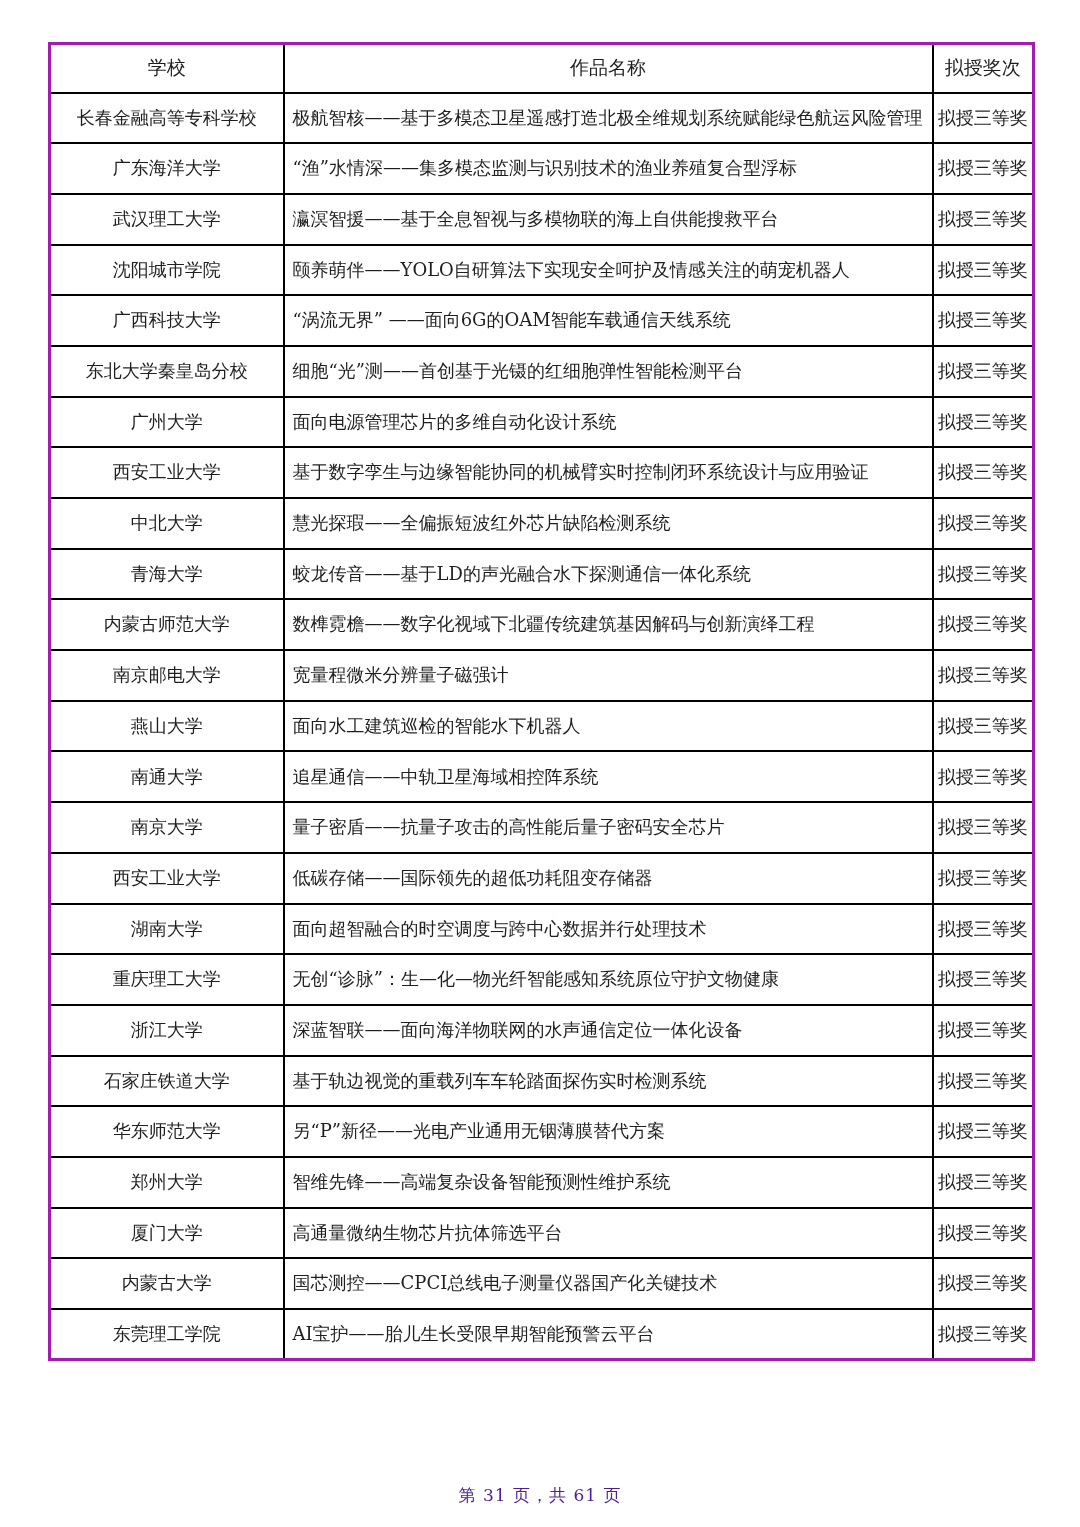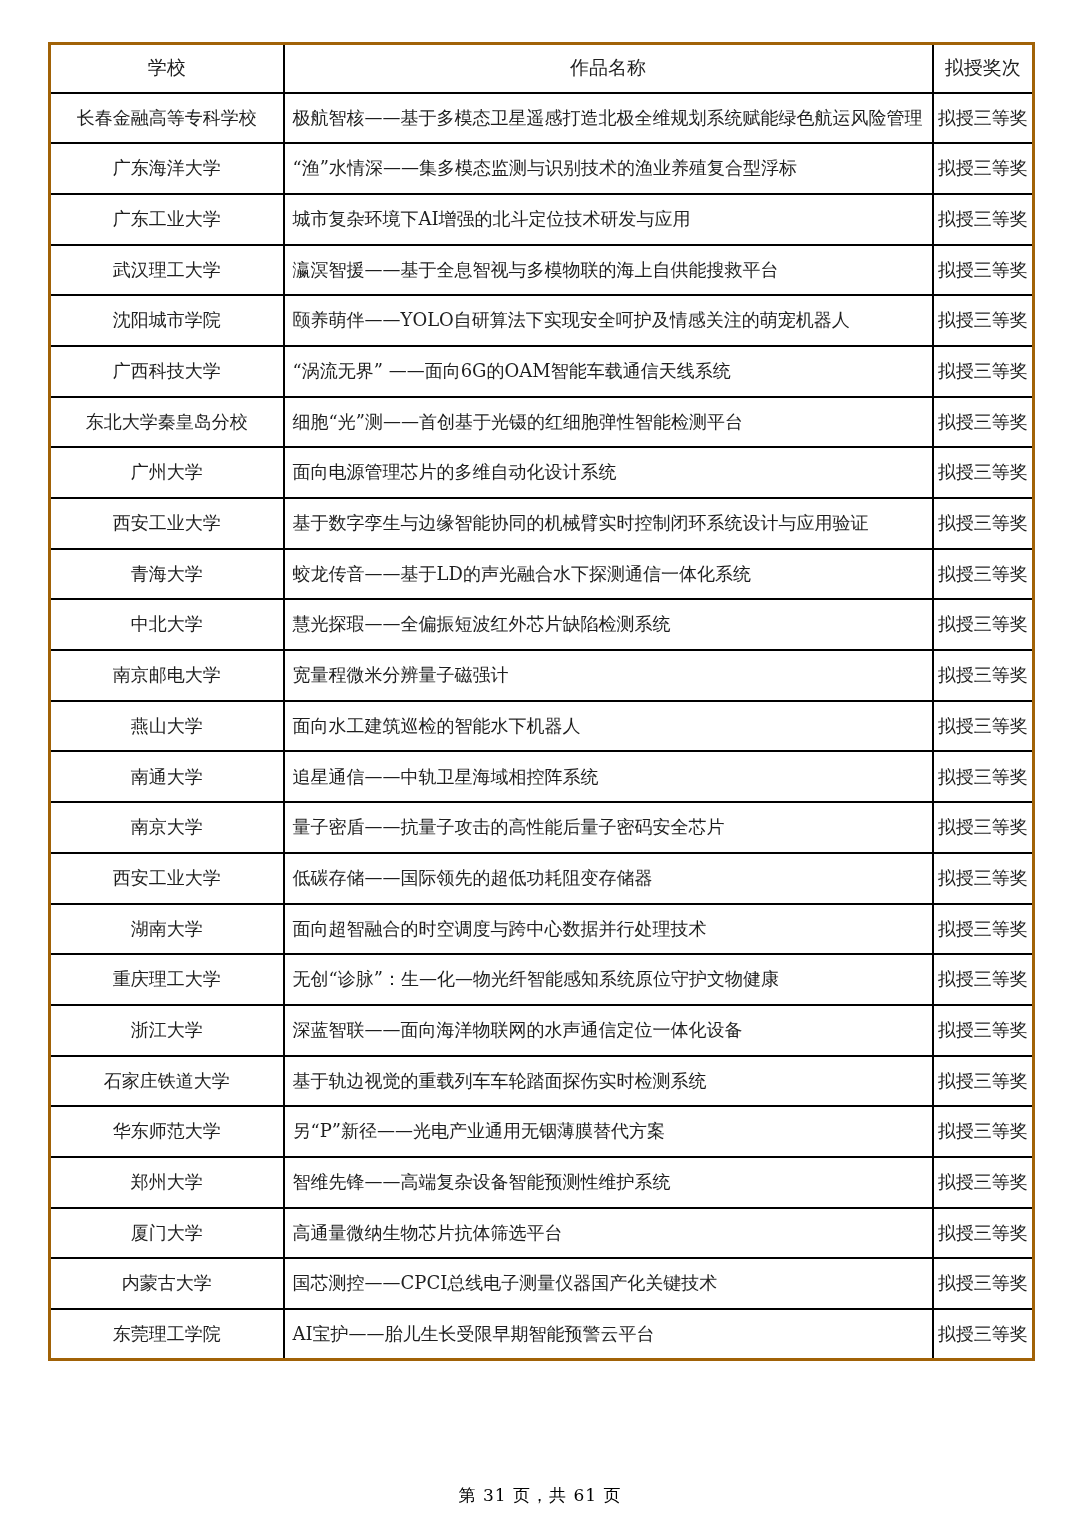--- a/index.html
+++ b/index.html
@@ -16,21 +16,21 @@
     color: #1f1f1f;
     overflow: hidden;
   }
   table.award-table {
     position: absolute;
     left: 48px;
     top: 42px;
     width: 984px;
     border-collapse: collapse;
     table-layout: fixed;
-    border: 3px solid #a16207;
+    border: 3px solid #a21caf;
   }
   table.award-table th,
   table.award-table td {
     border: 2px solid #000000;
     font-weight: normal;
     line-height: 1.25;
     overflow: hidden;
   }
   thead tr { height: 49px; }
   tbody tr { height: 50.7px; }
@@ -60,21 +60,21 @@
     white-space: nowrap;
     border-radius: 17px;
   }
   .page-footer {
     position: absolute;
     left: 0;
     top: 1484px;
     width: 100%;
     text-align: center;
     font-size: 17px;
-    color: #000000;
+    color: #4c1d95;
     letter-spacing: 1px;
   }
 </style>
 </head>
 <body>
 
 <div class="page">
 
   <table class="award-table">
     <colgroup>
@@ -95,25 +95,20 @@
     <td class="col-work">极航智核——基于多模态卫星遥感打造北极全维规划系统赋能绿色航运风险管理</td>
     <td class="col-award">拟授三等奖</td>
   </tr>
 
   <tr>
     <td class="col-school">广东海洋大学</td>
     <td class="col-work">“渔”水情深——集多模态监测与识别技术的渔业养殖复合型浮标</td>
     <td class="col-award">拟授三等奖</td>
   </tr>
 
-  <tr>
-    <td class="col-school">广东工业大学</td>
-    <td class="col-work">城市复杂环境下AI增强的北斗定位技术研发与应用</td>
-    <td class="col-award">拟授三等奖</td>
-  </tr>
 
   <tr>
     <td class="col-school">武汉理工大学</td>
     <td class="col-work">瀛溟智援——基于全息智视与多模物联的海上自供能搜救平台</td>
     <td class="col-award">拟授三等奖</td>
   </tr>
 
   <tr>
     <td class="col-school">沈阳城市学院</td>
     <td class="col-work">颐养萌伴——YOLO自研算法下实现安全呵护及情感关注的萌宠机器人</td>
@@ -139,31 +134,36 @@
     <td class="col-award">拟授三等奖</td>
   </tr>
 
   <tr>
     <td class="col-school">西安工业大学</td>
     <td class="col-work">基于数字孪生与边缘智能协同的机械臂实时控制闭环系统设计与应用验证</td>
     <td class="col-award">拟授三等奖</td>
   </tr>
 
   <tr>
+    <td class="col-school">中北大学</td>
+    <td class="col-work">慧光探瑕——全偏振短波红外芯片缺陷检测系统</td>
+    <td class="col-award">拟授三等奖</td>
+  </tr>
+
+  <tr>
     <td class="col-school">青海大学</td>
     <td class="col-work">蛟龙传音——基于LD的声光融合水下探测通信一体化系统</td>
     <td class="col-award">拟授三等奖</td>
   </tr>
 
   <tr>
-    <td class="col-school">中北大学</td>
-    <td class="col-work">慧光探瑕——全偏振短波红外芯片缺陷检测系统</td>
-    <td class="col-award">拟授三等奖</td>
-  </tr>
-
+    <td class="col-school">内蒙古师范大学</td>
+    <td class="col-work">数榫霓檐——数字化视域下北疆传统建筑基因解码与创新演绎工程</td>
+    <td class="col-award">拟授三等奖</td>
+  </tr>
 
   <tr>
     <td class="col-school">南京邮电大学</td>
     <td class="col-work">宽量程微米分辨量子磁强计</td>
     <td class="col-award">拟授三等奖</td>
   </tr>
 
   <tr>
     <td class="col-school">燕山大学</td>
     <td class="col-work">面向水工建筑巡检的智能水下机器人</td>

